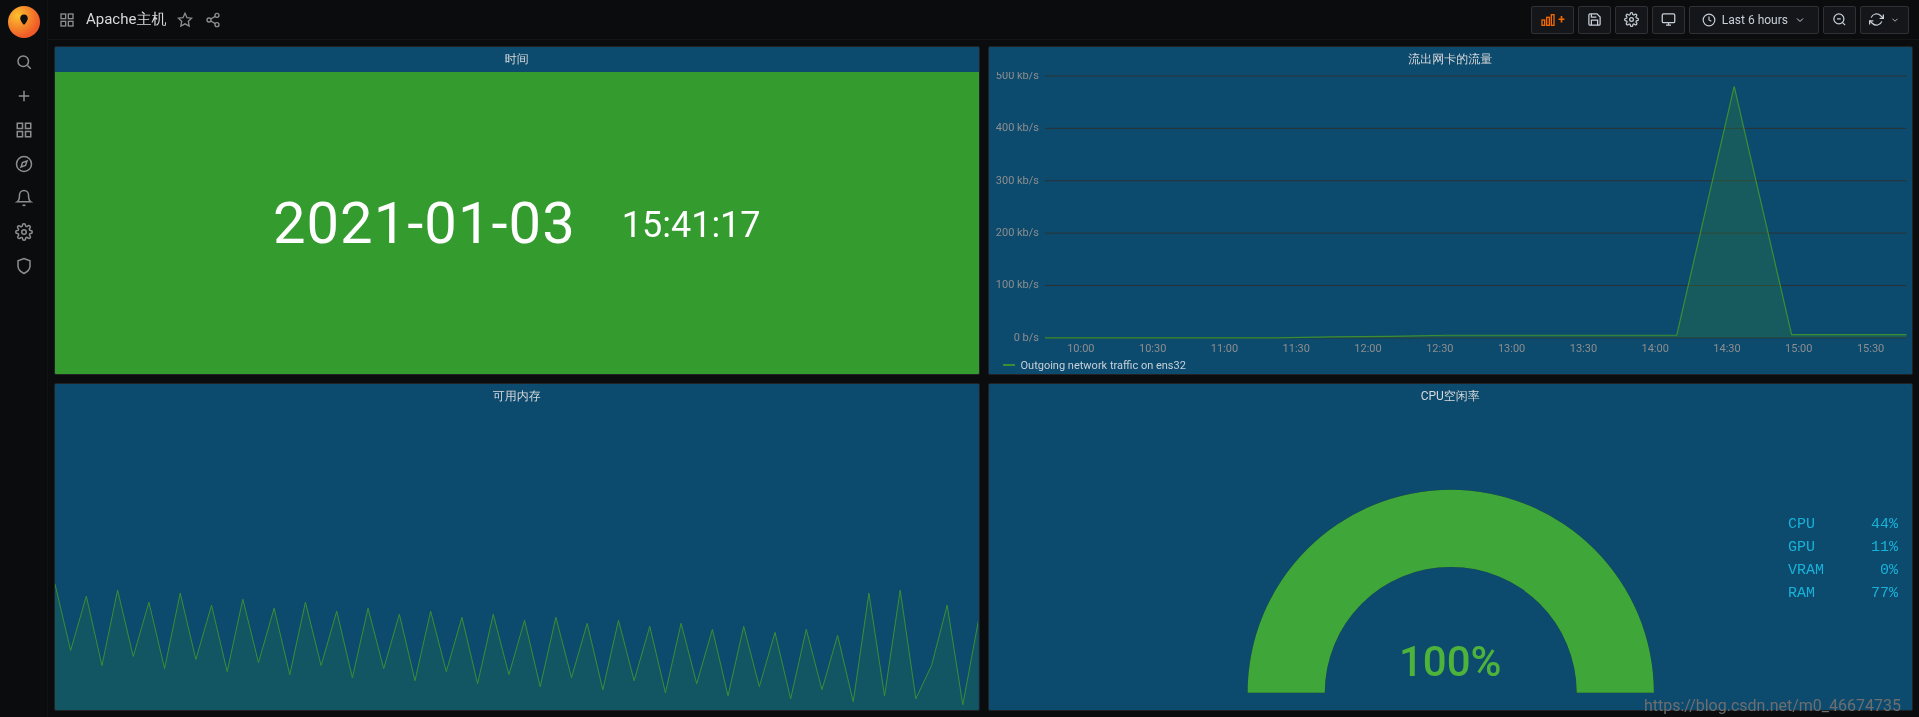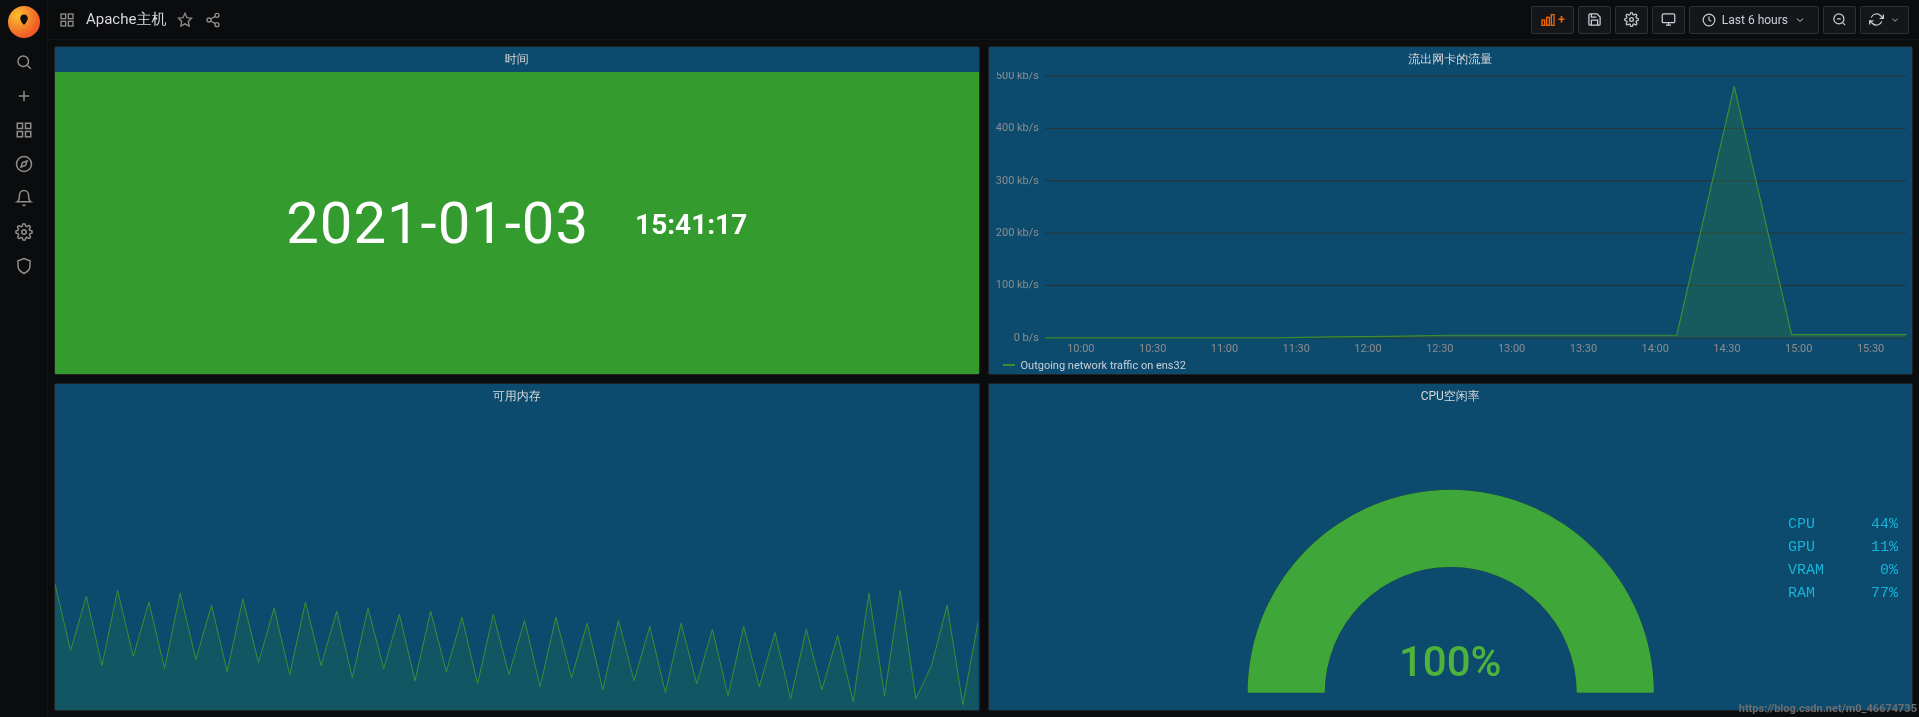--- a/index.html
+++ b/index.html
@@ -16,21 +16,21 @@
   .topbar-right { margin-left:auto; display:flex; align-items:center; gap:4px; }
   .tb-btn { height:28px; min-width:30px; padding:0 8px; border:1px solid #2c3235; background:#141619; color:#c7d0d9; display:flex; align-items:center; justify-content:center; border-radius:2px; cursor:pointer; gap:6px; font-size:12px;}
   .content { flex:1; padding:6px; display:grid; grid-template-columns: 1fr 1fr; grid-template-rows: 1fr 1fr; gap:8px; position:relative; }
   .panel { background:#0c4a6e; border:1px solid #202226; border-radius:2px; display:flex; flex-direction:column; overflow:hidden; position:relative;}
   .panel-title { text-align:center; font-size:12px; color:#d8d9da; padding:4px 0; }
   .panel-body { flex:1; position:relative; }
 
   
   .time-panel .panel-body { background:#349b2f; display:flex; flex-direction:row; align-items:center; justify-content:center; }
   .time-date { font-size:58px; font-weight:400; color:#fff; letter-spacing:1px; }
-  .time-clock { font-size:28px; font-weight:700; color:#fff; margin-top:4px;margin-left:46px; }
+  .time-clock { font-size:36px; font-weight:400; color:#fff; margin-top:4px;margin-left:46px; }
 
   
   .chart-area { position:absolute; inset:0; }
   .axis-label { fill:#8e8e8e; font-size:11px; }
   .grid-line { stroke:#2c3235; stroke-width:1; }
   .series-line { stroke:#3a8f33; stroke-width:1.2; fill:none; }
   .series-area { fill:rgba(58,143,51,0.25); }
   .legend { position:absolute; left:14px; bottom:2px; font-size:11px; color:#c7d0d9; display:flex; align-items:center; gap:6px;}
   .legend-dash { width:12px; height:2px; background:#3a8f33; }
 
@@ -38,21 +38,21 @@
   .mem-panel .panel-body { position:relative; }
   .mem-value-wrap { position:absolute; left:50%; top:38%; transform:translate(-50%,-50%); display:flex; align-items:baseline; gap:10px; white-space:nowrap;}
   .mem-value { font-size:60px; font-weight:500; color:#4db33b; }
   .mem-unit { font-size:30px; font-weight:500; color:#4db33b; }
   .gauge-val { position:absolute; left:50%; bottom:24px; transform:translateX(-50%); font-size:42px; font-weight:500; color:#4db33b;}
 
   
   .stats-overlay { position:absolute; right:14px; top:50%; transform:translateY(-50%); display:flex; flex-direction:column; gap:6px; font-size:15px; font-family:"Courier New",monospace; color:#19b2d8; font-weight:normal;}
   .stats-overlay .row { display:flex; gap:10px; justify-content:space-between; min-width:110px;}
   
-  .watermark { position:fixed; right:2px; bottom:2px; font-size:11px; color:#6e6e6e;font-weight:bold; }
+  .watermark { position:fixed; right:18px; bottom:2px; font-size:16px; color:#6e6e6e; }
 
   svg { display:block; }
 </style>
 </head>
 <body>
 
 <div class="app">
   <div class="sidebar">
     <div class="logo">
       <svg width="18" height="18" viewBox="0 0 24 24">

